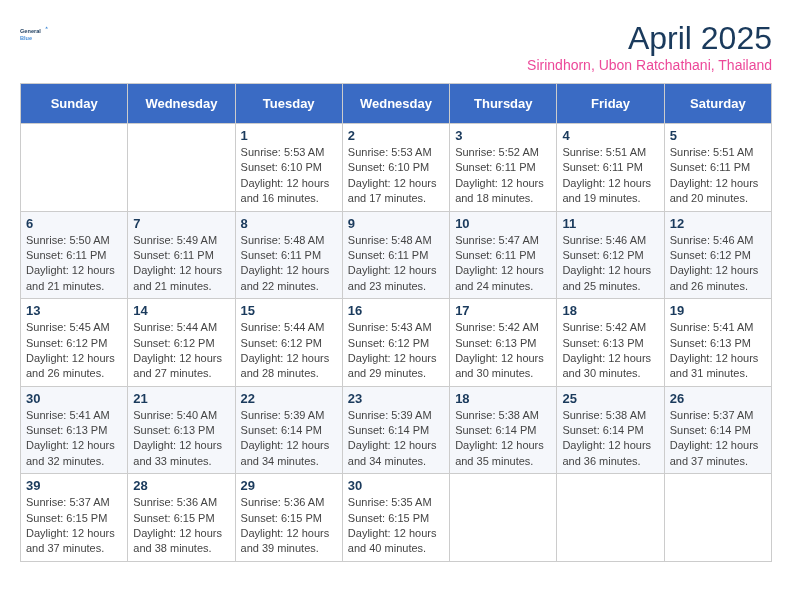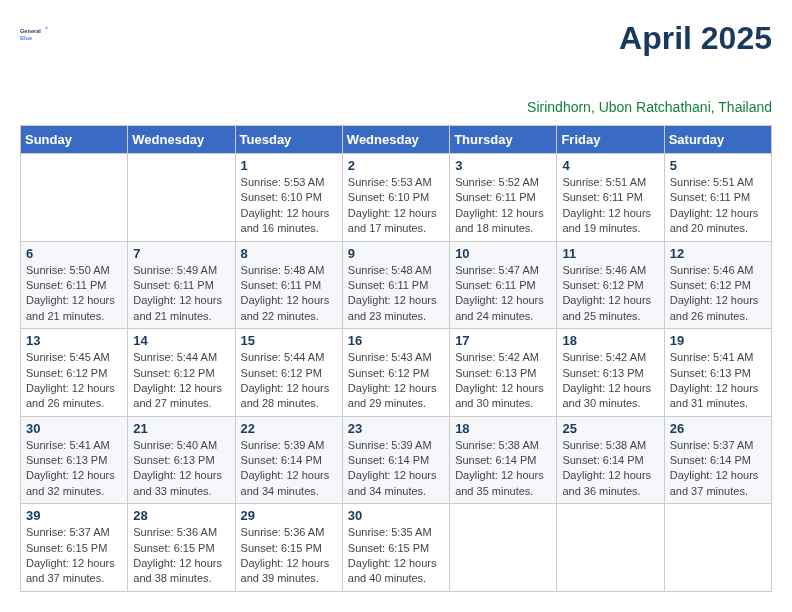--- a/index.html
+++ b/index.html
@@ -23,39 +23,38 @@
     }
     .logo-icon {
       width: 28px;
       height: 28px;
     }
     .title-block {
       text-align: right;
     }
     .month-title {
       font-size: 32px;
-      font-weight: bold;
+      font-weight: normal;
       color: #1a3a5c;
     }
     .subtitle {
       font-size: 14px;
-      color: #15803d;
-      margin-top: 42px;
+      color: #ec4899;
     }
     .calendar {
       width: 100%;
       border-collapse: collapse;
     }
     .calendar th {
       background-color: #3a6bc4;
       color: #fff;
       font-size: 13px;
       font-weight: bold;
-      padding: 6px 4px;
-      text-align: left;
+      padding: 12px 4px;
+      text-align: center;
       border: 1px solid #ccc;
     }
     .calendar td {
       vertical-align: top;
       border: 1px solid #ccc;
       padding: 4px 5px;
       width: 107px;
       min-height: 80px;
       background: #fff;
     }

